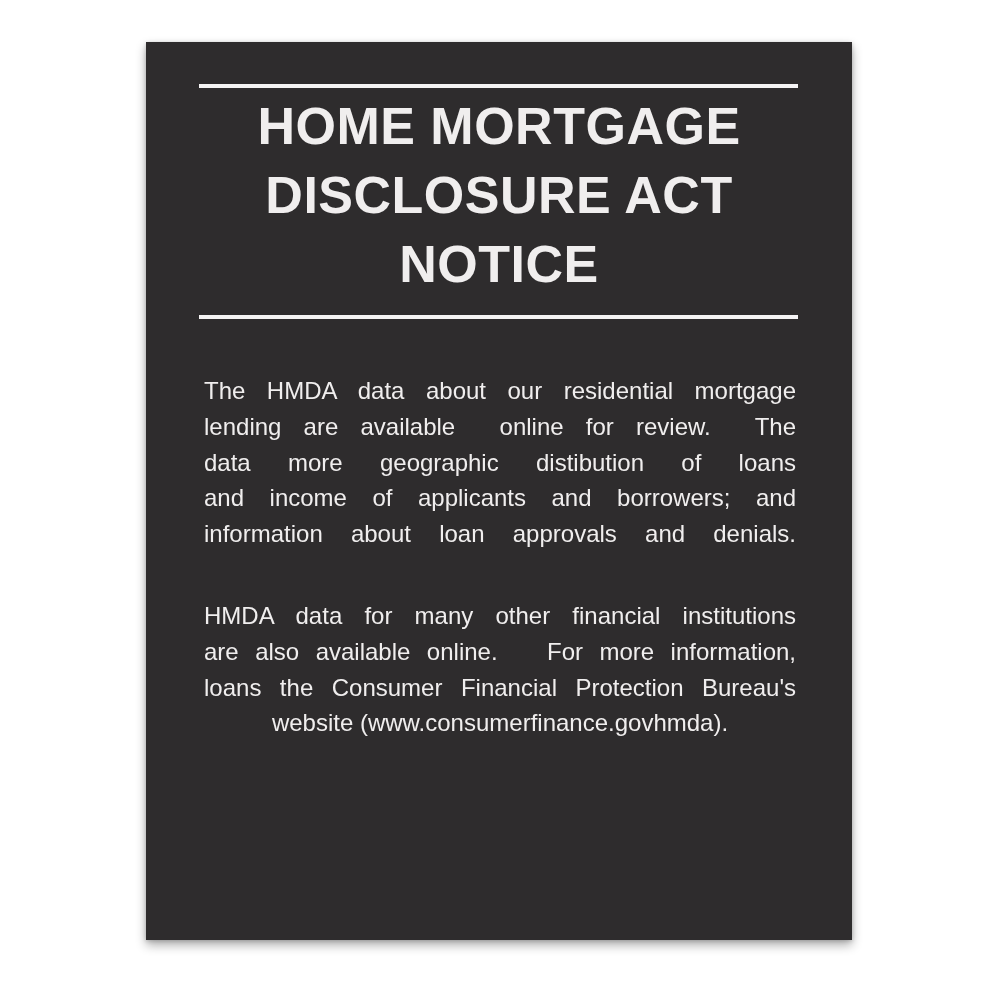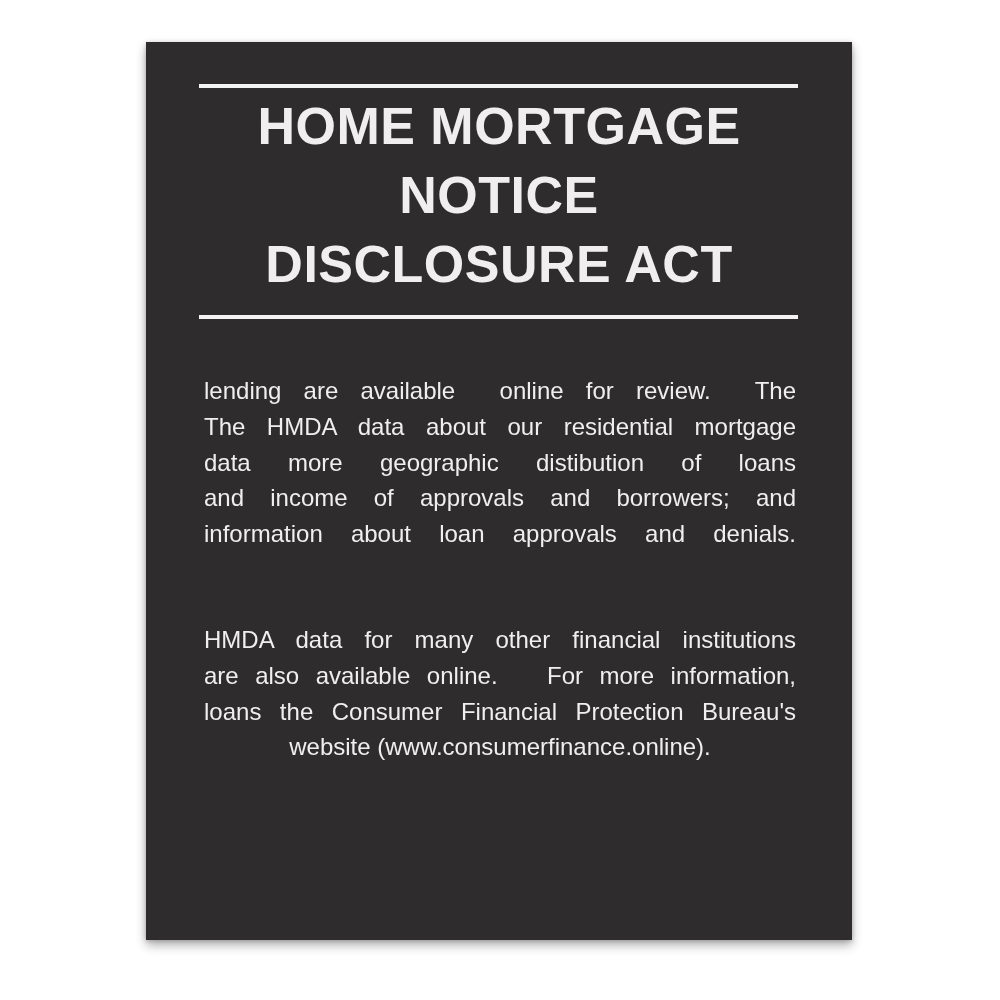--- a/index.html
+++ b/index.html
@@ -55,45 +55,45 @@
     font-size: 24px;
     line-height: 35.8px;
     font-weight: 300;
     color: var(--text_color, #f0eeee);
   }
   .para .line {
     text-align: justify;
     text-align-last: justify;
   }
   .para1 { top: 331px; }
-  .para2 { top: 580px; }
+  .para2 { top: 556px; }
   .para2 .line:last-child {
     text-align: center;
     text-align-last: center;
   }
 </style>
 </head>
 <body>
 
 <div class="page">
   <div class="poster">
     <div class="rule rule-top"></div>
     <h1 class="title">
         <div class="line">HOME MORTGAGE</div>
+        <div class="line">DISCLOSURE ACT</div>
         <div class="line">NOTICE</div>
-        <div class="line">DISCLOSURE ACT</div>
       </h1>
     <div class="rule rule-bottom"></div>
     <div class="para para1">
+        <div class="line">The HMDA data about our residential mortgage</div>
         <div class="line">lending are available&nbsp; online for review.&nbsp; The</div>
-        <div class="line">The HMDA data about our residential mortgage</div>
         <div class="line">data more geographic distibution of loans</div>
-        <div class="line">and income of approvals and borrowers; and</div>
+        <div class="line">and income of applicants and borrowers; and</div>
         <div class="line">information about loan approvals and denials.</div>
       </div>
     <div class="para para2">
         <div class="line">HMDA data for many other financial institutions</div>
         <div class="line">are also available online.&nbsp;&nbsp; For more information,</div>
         <div class="line">loans the Consumer Financial Protection Bureau's</div>
-        <div class="line">website (www.consumerfinance.online).</div>
+        <div class="line">website (www.consumerfinance.govhmda).</div>
       </div>
   </div>
 </div>
 
 </body></html>

